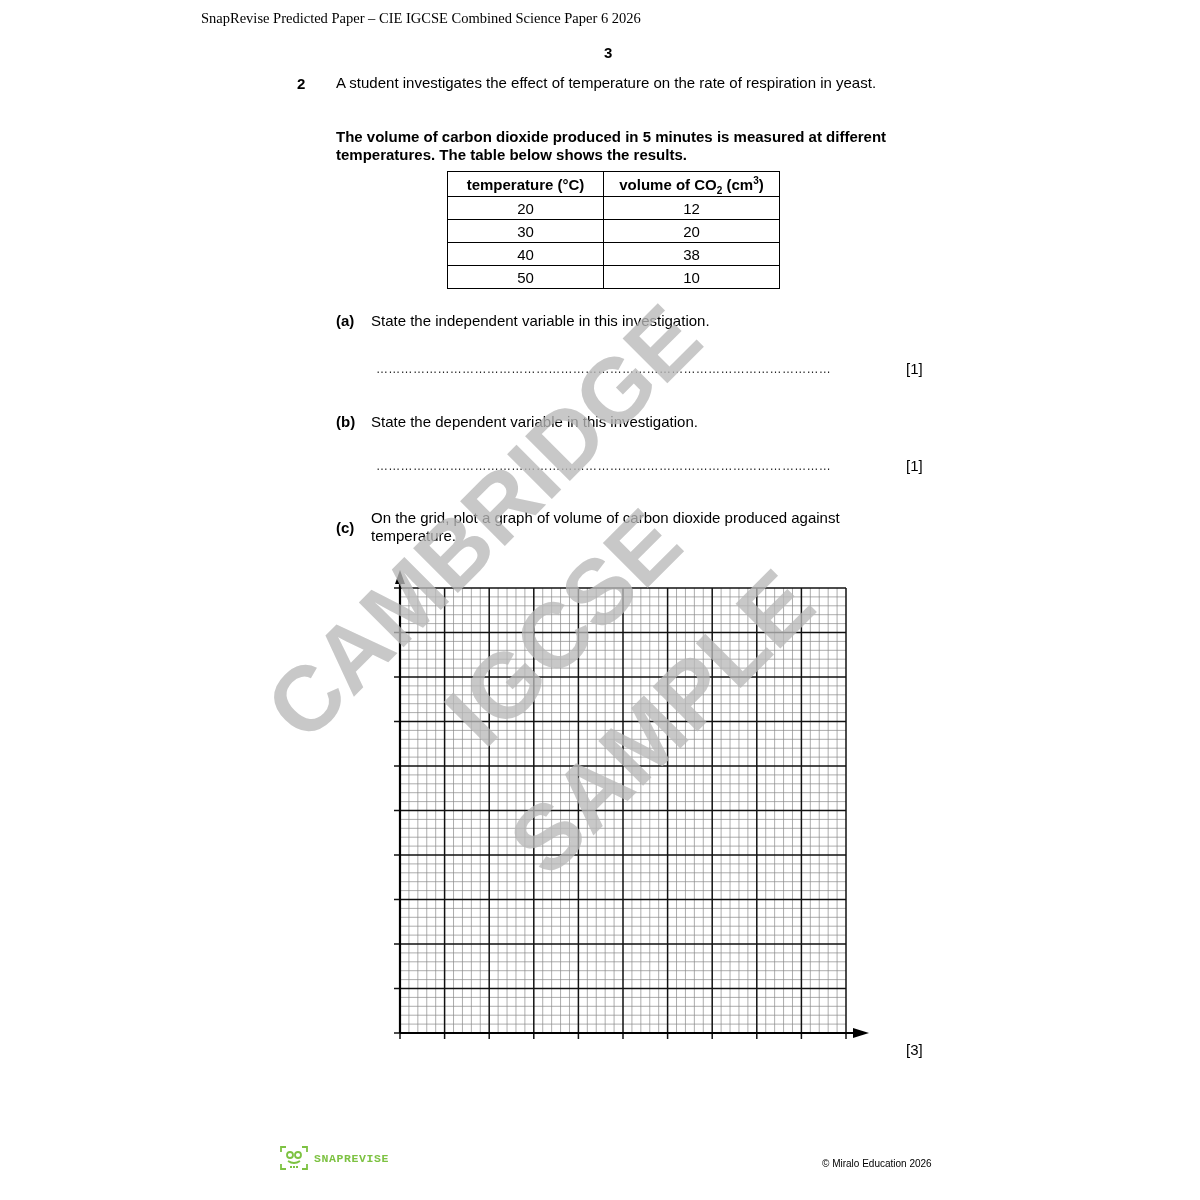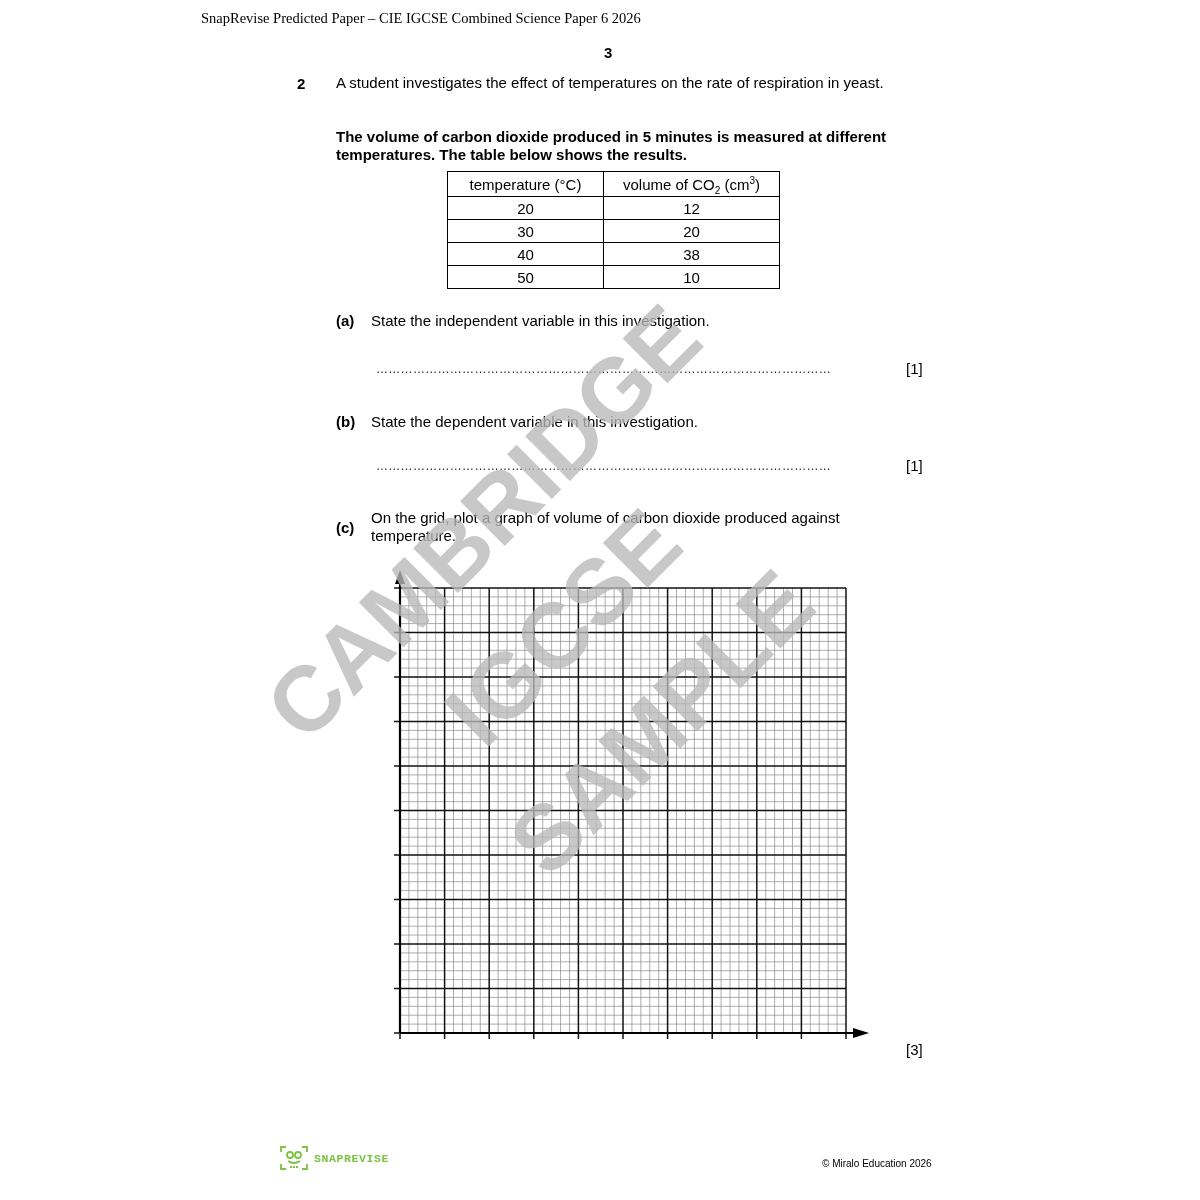--- a/index.html
+++ b/index.html
@@ -19,21 +19,21 @@
   .p1 { top: 74px; }
   .p2 { top: 128px; font-weight: bold; }
 
   table.results {
     position: absolute; left: 447px; top: 171px;
     border-collapse: collapse; font-size: 15px;
   }
   table.results th, table.results td {
     border: 1.2px solid #000; text-align: center; height: 22px; padding: 0;
   }
-  table.results th { font-weight: normal; height: 24px; }
+  table.results th { font-weight: bold; height: 24px; }
   table.results th:first-child, table.results td:first-child { width: 155px; }
   table.results th:last-child, table.results td:last-child { width: 175px; }
   sub, sup { font-size: 10px; line-height: 0; }
 
   .plabel { left: 336px; font-size: 15px; font-weight: bold; }
   .ptext { left: 371px; font-size: 15px; line-height: 18px; width: 520px; }
   .dots {
     left: 376px; width: 510px; overflow: hidden; white-space: nowrap;
     font-size: 12px; letter-spacing: 0.3px; color: #222;
   }
@@ -52,21 +52,21 @@
     transform-origin: center center; white-space: nowrap;
   }
 </style>
 </head>
 <body>
 
 <div class="abs header-title">SnapRevise Predicted Paper – CIE IGCSE Combined Science Paper 6 2026</div>
 <div class="abs page-number">3</div>
 
 <div class="abs qnum">2</div>
-<div class="abs para p1">A student investigates the effect of temperatures on the rate of respiration in yeast.</div>
+<div class="abs para p1">A student investigates the effect of temperature on the rate of respiration in yeast.</div>
 <div class="abs para p2">The volume of carbon dioxide produced in 5 minutes is measured at different temperatures. The table below shows the results.</div>
 
 <table class="results">
   <thead>
     <tr>
       <th>temperature (°C)</th>
       <th><span>volume of CO</span><sub>2</sub><span> (cm</span><sup>3</sup><span>)</span></th>
     </tr>
   </thead>
   <tbody>

